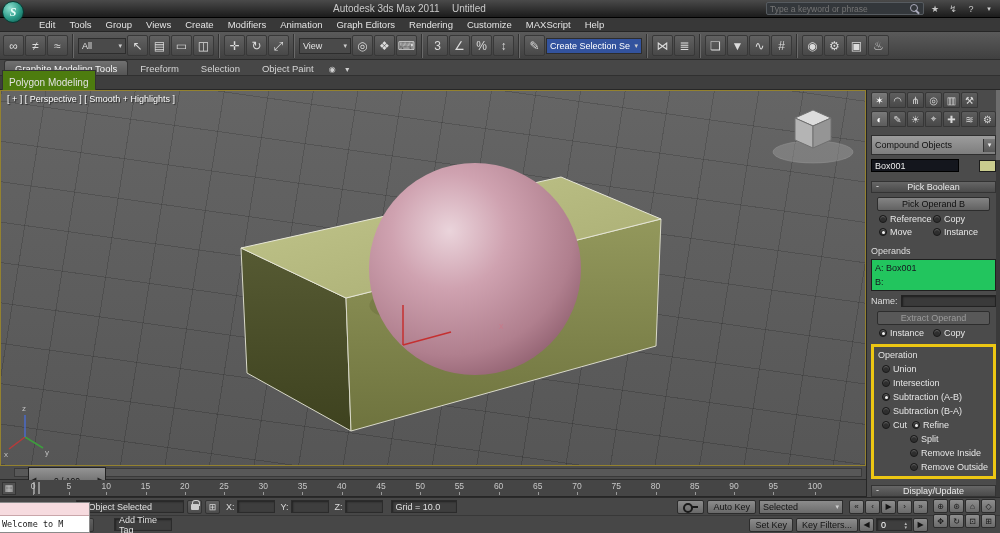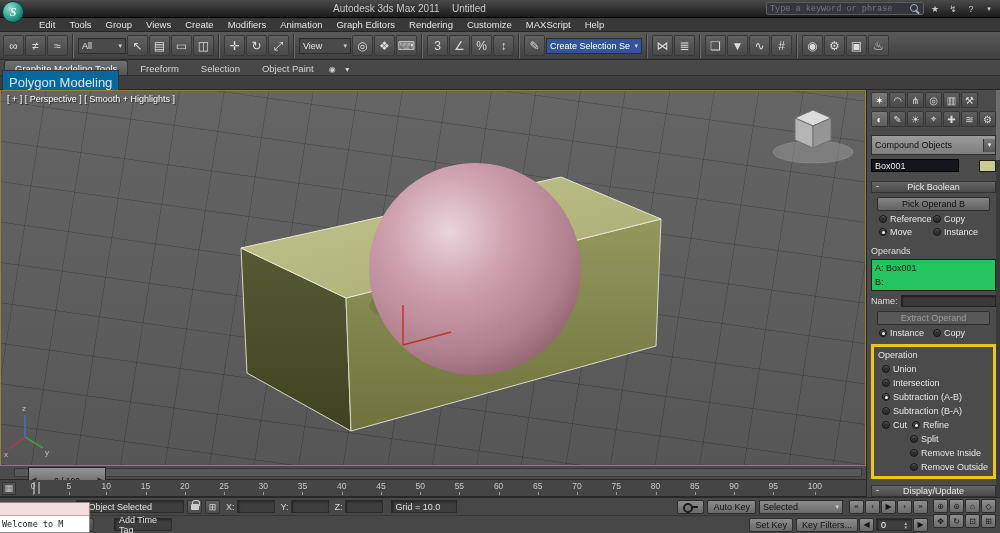--- a/index.html
+++ b/index.html
@@ -8,21 +8,21 @@
 
 
 .titlebar{height:18px;background:linear-gradient(#4a4a4a,#1b1b1b);border-bottom:1px solid #000;position:relative}
 .logo{position:absolute;left:2px;top:1px;width:22px;height:22px;border-radius:50%;z-index:9;
  background:radial-gradient(circle at 35% 30%,#8fe0d0,#2a9a88 55%,#0c4f44);border:1px solid #063a32;
  display:flex;align-items:center;justify-content:center;color:#eafffa;font-weight:bold;font-size:12px;font-family:"Liberation Serif",serif;font-style:italic}
 .title-text{position:absolute;left:333px;top:3px;color:#c9c9c9}
 .doc-text{position:absolute;left:452px;top:3px;color:#c9c9c9}
 .infocenter{position:absolute;right:4px;top:2px;display:flex;align-items:center;gap:4px}
 .icfield{width:158px;height:13px;background:#33373b;border:1px solid #565b60;border-radius:2px;display:flex;align-items:center;gap:3px;padding:0 3px}
-.icfield input{flex:1;background:transparent;border:none;outline:none;color:#b8b8b8;font-size:8.5px;font-family:Liberation Mono, monospace}
+.icfield input{flex:1;background:transparent;border:none;outline:none;color:#b8b8b8;font-size:8.5px;font-family:Liberation Sans, sans-serif}
 .magicon{position:relative;width:10px;height:10px;flex:none}
 .magicon::before{content:'';position:absolute;left:0;top:0;width:6px;height:6px;border:1.5px solid #aab;border-radius:50%}
 .magicon::after{content:'';position:absolute;width:5px;height:1.5px;background:#aab;transform:rotate(45deg);right:0;bottom:1px}
 .icico{width:14px;height:13px;display:flex;align-items:center;justify-content:center;color:#c8c8c8;font-size:9px}
 
 
 .menubar{height:14px;background:#383838;border-bottom:1px solid #262626;display:flex;align-items:center;padding-left:32px}
 .menu-item{padding:0 7px;color:#e3e3e3;font-size:9.5px;cursor:default}
 
 
@@ -33,21 +33,21 @@
 .tdd{height:16px;background:#4a4a4a;border:1px solid #2d2d2d;color:#e3e3e3;font-size:9px;display:flex;align-items:center;padding:0 3px;gap:4px;flex:none}
 .tdd.blue{background:#33539e;color:#fff}
 .dar{font-size:7px;color:#cfcfcf}
 
 
 .ribbontabs{height:16px;background:#474747;border-bottom:1px solid #303030;display:flex;align-items:flex-end;padding-left:4px;gap:2px}
 .rtab{padding:2px 10px 1px;font-size:9.5px;color:#d5d5d5}
 .rtab.active{background:linear-gradient(#717171,#555);border:1px solid #333;border-bottom:none;border-radius:3px 3px 0 0;color:#f4f4f4}
 .rmini{width:13px;height:12px;display:flex;align-items:center;justify-content:center;color:#cfcfcf;font-size:8px}
 .subrow{height:14px;background:#3e3e3e;border-bottom:1px solid #272727;display:flex;align-items:center;padding-left:2px}
-.subtab{background:#0369a1;border:1px solid #333;font-size:13px;color:#e2e2e2;padding:12px 6px;height:13px;display:flex;align-items:center}
+.subtab{background:#4d7c0f;border:1px solid #333;font-size:10px;color:#e2e2e2;padding:12px 6px;height:13px;display:flex;align-items:center}
 
 
 .main{display:flex;height:407px}
 .leftcol{width:866px;display:flex;flex-direction:column}
 .viewport{position:relative;height:376px;border:1px solid #94822f;background-color:#606060;
  background-image:
   linear-gradient(rgba(255,255,255,.03),rgba(0,0,0,.10)),
   repeating-linear-gradient(99deg, rgba(25,25,25,.22) 0 1px, transparent 1px 44px),
   repeating-linear-gradient(8deg, rgba(25,25,25,.22) 0 1px, transparent 1px 40px)}
 .vplabel{position:absolute;left:6px;top:3px;color:#fff;font-size:9px;text-shadow:1px 1px 1px rgba(0,0,0,.65);z-index:3}

